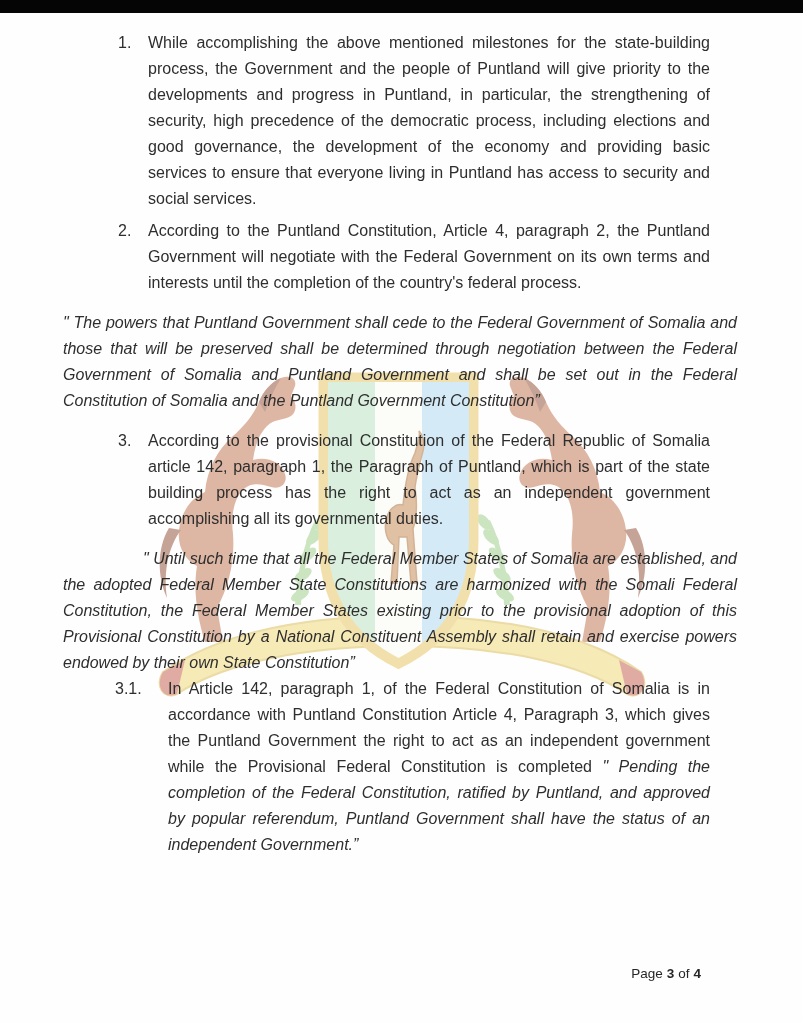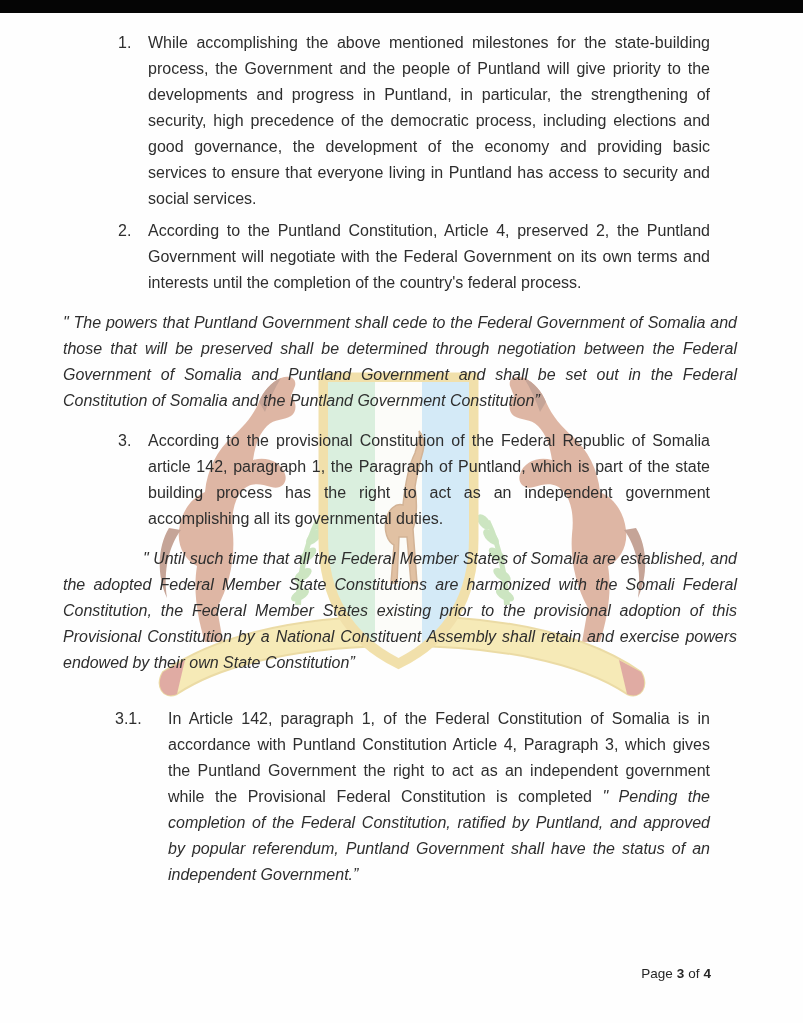--- a/index.html
+++ b/index.html
@@ -26,21 +26,21 @@
   }
   .list-item{display:flex;margin:0 27px 6px 55px;}
   .list-item.gap-after{margin-bottom:14px;}
   .num{flex:0 0 30px;}
   .num-wide{flex:0 0 53px;}
   .li-text{flex:1;text-align:justify;}
   .li-text em{font-style:italic;}
   .quote{font-style:italic;margin:0 0 0 0;text-align:justify;}
   .quote.indented{text-indent:80px;}
   .footer{
-    position:absolute;top:966px;right:92px;z-index:1;
+    position:absolute;top:966px;right:102px;z-index:1;
     font-size:13.5px;color:#262626;
     display:inline-flex;gap:4px;
   }
   .footer b{font-weight:bold;}
 </style>
 </head>
 <body>
 
 <div class="top-bar"></div>
 
@@ -104,33 +104,33 @@
 
 <div class="content">
 
   <div class="list-item">
     <span class="num">1.</span>
     <div class="li-text">While accomplishing the above mentioned milestones for the state-building process, the Government and the people of Puntland will give priority to the developments and progress in Puntland, in particular, the strengthening of security, high precedence of the democratic process, including elections and good governance, the development of the economy and providing basic services to ensure that everyone living in Puntland has access to security and social services.</div>
   </div>
 
   <div class="list-item gap-after">
     <span class="num">2.</span>
-    <div class="li-text">According to the Puntland Constitution, Article 4, preserved 2, the Puntland Government will negotiate with the Federal Government on its own terms and interests until the completion of the country's federal process.</div>
+    <div class="li-text">According to the Puntland Constitution, Article 4, paragraph 2, the Puntland Government will negotiate with the Federal Government on its own terms and interests until the completion of the country's federal process.</div>
   </div>
 
   <p class="quote">" The powers that Puntland Government shall cede to the Federal Government of Somalia and those that will be preserved shall be determined through negotiation between the Federal Government of Somalia and Puntland Government and shall be set out in the Federal Constitution of Somalia and the Puntland Government Constitution”</p>
 
   <div class="list-item gap-after" style="margin-top:14px;">
     <span class="num">3.</span>
     <div class="li-text">According to the provisional Constitution of the Federal Republic of Somalia article 142, paragraph 1, the Paragraph of Puntland, which is part of the state building process has the right to act as an independent government accomplishing all its governmental duties.</div>
   </div>
 
   <p class="quote indented">" Until such time that all the Federal Member States of Somalia are established, and the adopted Federal Member State Constitutions are harmonized with the Somali Federal Constitution, the Federal Member States existing prior to the provisional adoption of this Provisional Constitution by a National Constituent Assembly shall retain and exercise powers endowed by their own State Constitution”</p>
 
-  <div class="list-item" style="margin-left:52px;margin-top:30px;justify-content:space-between;">
+  <div class="list-item" style="margin-left:52px;margin-top:0;justify-content:space-between;">
     <span class="num-wide">3.1.</span>
     <div class="li-text"><span>In Article 142, paragraph 1, of the Federal Constitution of Somalia is in accordance with Puntland Constitution Article 4, Paragraph 3, which gives the Puntland Government the right to act as an independent government while the Provisional Federal Constitution is completed </span><em>" Pending the completion of the Federal Constitution, ratified by Puntland, and approved by popular referendum, Puntland Government shall have the status of an independent Government.”</em></div>
   </div>
 
 </div>
 
 <div class="footer">
   <span>Page</span>
   <b>3</b>
   <span>of</span>

